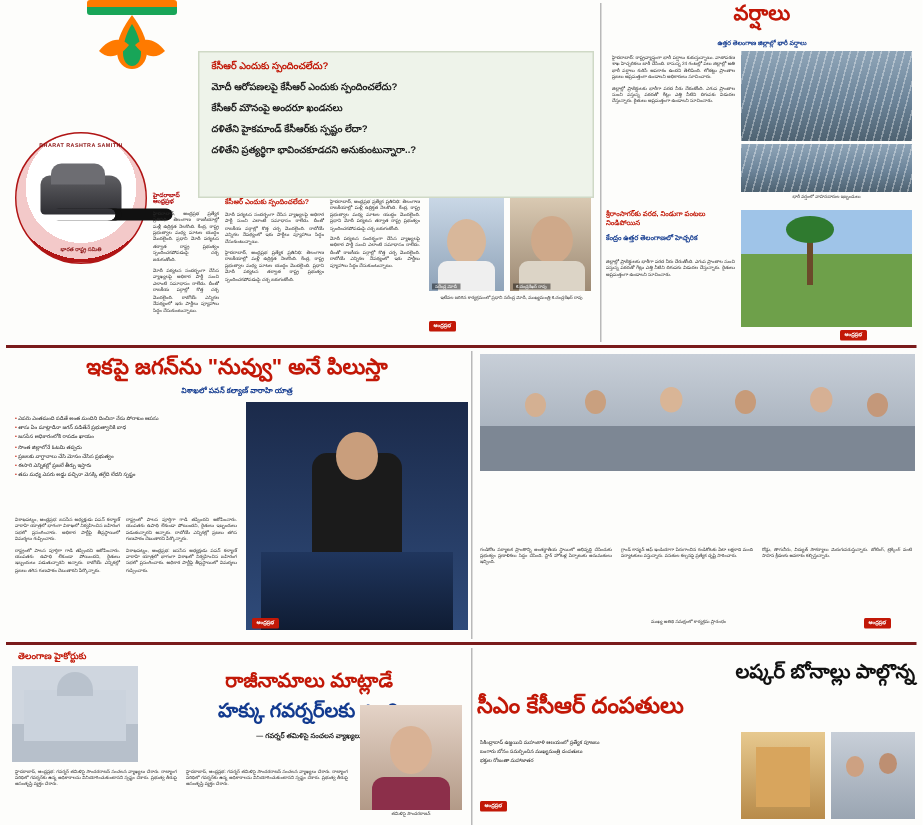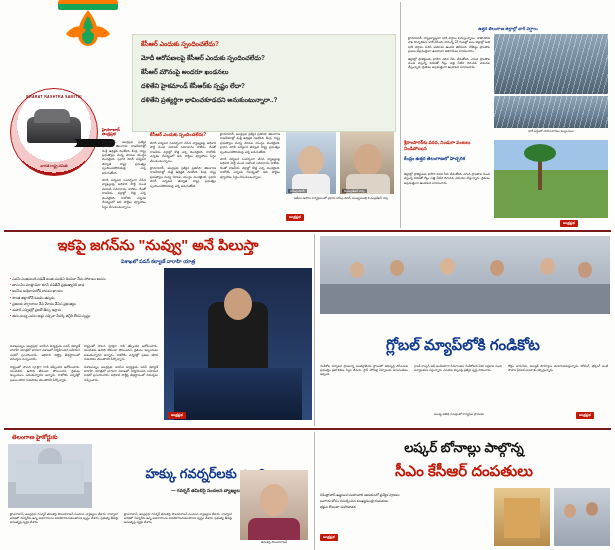--- a/index.html
+++ b/index.html
@@ -57,22 +57,22 @@
   .r2h1{position:absolute;left:318px;top:320px;width:290px;text-align:center;font-size:9px;color:#c21807;font-weight:bold;}
   .r2h2{position:absolute;left:318px;top:336px;width:290px;text-align:center;font-size:15px;color:#123a8f;font-weight:bold;}
 
   
   .b1tag{position:absolute;left:12px;top:434px;font-size:6px;color:#c21807;font-weight:bold;}
   .b1h1{position:absolute;left:96px;top:446px;width:220px;font-size:13px;color:#c21807;font-weight:bold;text-align:center;}
   .b1h2{position:absolute;left:96px;top:466px;width:220px;font-size:13px;color:#123a8f;font-weight:bold;text-align:center;}
   .b1sub{position:absolute;left:96px;top:488px;width:220px;font-size:4.6px;color:#222;text-align:center;font-weight:bold;}
 
   
-  .b2h1{position:absolute;left:318px;top:440px;width:292px;text-align:center;font-size:13px;color:#111;font-weight:bold;}
-  .b2h2{position:absolute;left:318px;top:462px;width:292px;text-align:center;font-size:15px;color:#c21807;font-weight:bold;}
+  .b2h1{position:absolute;left:318px;top:440px;width:292px;text-align:right;font-size:13px;color:#111;font-weight:bold;}
+  .b2h2{position:absolute;left:318px;top:462px;width:292px;font-size:15px;color:#c21807;font-weight:bold;}
 
   .sm{font-size:3px;line-height:4.2px;color:#2b2b2b;text-align:justify;}
 
   
   .ph-rain{background:linear-gradient(#8fa5b8,#6c8499 55%,#4e6271);}
   .ph-rain:after{content:"";position:absolute;inset:0;
     background:repeating-linear-gradient(105deg,rgba(255,255,255,.35) 0 1px,transparent 1px 5px);}
   .ph-field{background:linear-gradient(#9fc4e8 0 38%,#6ea04a 38% 100%);}
   .ph-modi{background:linear-gradient(#c9d7e6,#8fa3b8);}
   .ph-kcr{background:linear-gradient(#d9c9b2,#9d8a74);}
@@ -142,20 +142,21 @@
     <div class="face" style="left:14px;top:12px;width:28px;height:32px;background:#cfa98a;"></div>
     <div style="position:absolute;left:6px;bottom:0;width:44px;height:20px;background:#dcd4c6;border-radius:6px 6px 0 0;"></div>
     <div class="nameplate" style="left:2px;bottom:1px;">కె.చంద్రశేఖర్ రావు</div>
   </div>
   <div class="cap" style="left:286px;top:196px;width:110px;">ఇటీవల జరిగిన కార్యక్రమంలో ప్రధాని నరేంద్ర మోదీ, ముఖ్యమంత్రి కె.చంద్రశేఖర్ రావు</div>
 
   <div class="tag" style="left:286px;top:214px;">ఆంధ్రప్రభ</div>
 
   <div class="rule vrule" style="left:400px;top:2px;height:226px;"></div>
 
+  <div class="wh">వర్షాలు</div>
   <div class="wsub">ఉత్తర తెలంగాణ జిల్లాల్లో భారీ వర్షాలు</div>
 
   <div class="hl body-col" style="left:408px;top:36px;width:82px;">
     <p>హైదరాబాద్: రాష్ట్రవ్యాప్తంగా భారీ వర్షాలు కురుస్తున్నాయి. వాతావరణ శాఖ హెచ్చరికలు జారీ చేసింది. రానున్న 24 గంటల్లో పలు జిల్లాల్లో అతి భారీ వర్షాలు కురిసే అవకాశం ఉందని తెలిపింది. లోతట్టు ప్రాంతాల ప్రజలు అప్రమత్తంగా ఉండాలని అధికారులు సూచించారు.</p>
     <p>జిల్లాల్లో ప్రాజెక్టులకు భారీగా వరద నీరు చేరుతోంది. ఎగువ ప్రాంతాల నుంచి వస్తున్న వరదతో గేట్లు ఎత్తి నీటిని దిగువకు విడుదల చేస్తున్నారు. రైతులు అప్రమత్తంగా ఉండాలని సూచించారు.</p>
   </div>
 
   <div class="photo ph-rain" style="left:494px;top:34px;width:114px;height:60px;"></div>
   <div class="photo ph-rain" style="left:494px;top:96px;width:114px;height:32px;"></div>
   <div class="cap" style="left:494px;top:129px;width:114px;">భారీ వర్షంలో వాహనదారుల ఇబ్బందులు</div>
@@ -209,41 +210,41 @@
   <div class="photo ph-group" style="left:320px;top:236px;width:290px;height:78px;">
     <div style="position:absolute;left:0;bottom:0;width:290px;height:30px;background:#7d8794;"></div>
     <div class="face" style="left:30px;top:26px;width:14px;height:16px;background:#d4b092;"></div>
     <div class="face" style="left:70px;top:24px;width:14px;height:16px;background:#c9a07f;"></div>
     <div class="face" style="left:120px;top:22px;width:15px;height:17px;background:#d9b596;"></div>
     <div class="face" style="left:170px;top:24px;width:14px;height:16px;background:#c79b79;"></div>
     <div class="face" style="left:220px;top:22px;width:15px;height:17px;background:#d6b094;"></div>
     <div class="face" style="left:258px;top:26px;width:14px;height:16px;background:#c4987a;"></div>
   </div>
 
-  <div class="r2h2">గ్లోబల్ మ్యాప్‌లోకి గండికోట</div>
 
   <div class="hl sm" style="left:320px;top:364px;width:88px;">
     <div>గండికోట పర్యాటక ప్రాంతాన్ని అంతర్జాతీయ స్థాయిలో అభివృద్ధి చేసేందుకు ప్రభుత్వం ప్రణాళికలు సిద్ధం చేసింది. స్టార్ హోటళ్ల ఏర్పాటుకు అనుమతులు ఇచ్చింది.</div>
   </div>
   <div class="hl sm" style="left:414px;top:364px;width:88px;">
     <div>గ్రాండ్ కాన్యన్ ఆఫ్ ఇండియాగా పేరుగాంచిన గండికోటకు ఏటా లక్షలాది మంది పర్యాటకులు వస్తున్నారు. వసతుల కల్పనపై ప్రత్యేక దృష్టి సారించారు.</div>
   </div>
   <div class="hl sm" style="left:508px;top:364px;width:100px;">
     <div>రోడ్లు, తాగునీరు, విద్యుత్ సౌకర్యాలు మెరుగుపరుస్తున్నారు. బోటింగ్, ట్రెక్కింగ్ వంటి సాహస క్రీడలకు అవకాశం కల్పిస్తున్నారు.</div>
   </div>
   <div class="cap" style="left:414px;top:412px;width:90px;">ముఖ్య అతిథి సమక్షంలో కార్యక్రమ ప్రారంభం</div>
   <div class="tag" style="left:576px;top:412px;">ఆంధ్రప్రభ</div>
 
   <div class="rule hrule thick" style="left:4px;top:428px;width:607px;"></div>
 
   <div class="b1tag">తెలంగాణ హైకోర్టుకు</div>
   <div class="photo ph-court" style="left:8px;top:444px;width:84px;height:64px;">
     <div style="position:absolute;left:8px;top:16px;width:68px;height:34px;background:#cbd3dd;"></div>
     <div style="position:absolute;left:30px;top:4px;width:24px;height:16px;background:#b9c2cd;border-radius:12px 12px 0 0;"></div>
   </div>
+  <div class="b1h1">రాజీనామాలు మాట్లాడే</div>
   <div class="b1h2">హక్కు గవర్నర్‌లకు ఉంది</div>
   <div class="b1sub">— గవర్నర్ తమిళిసై సంచలన వ్యాఖ్యలు</div>
 
   <div class="photo ph-lady" style="left:240px;top:470px;width:68px;height:70px;">
     <div class="face" style="left:20px;top:14px;width:28px;height:32px;background:#d9b295;"></div>
     <div style="position:absolute;left:8px;bottom:0;width:52px;height:22px;background:#8c2f4a;border-radius:8px 8px 0 0;"></div>
   </div>
 
   <div class="hl sm" style="left:10px;top:512px;width:108px;">
     <div>హైదరాబాద్, ఆంధ్రప్రభ: గవర్నర్ తమిళిసై సౌందరరాజన్ సంచలన వ్యాఖ్యలు చేశారు. రాజ్యాంగ పరిధిలో గవర్నర్‌కు ఉన్న అధికారాలను వినియోగించుకుంటానని స్పష్టం చేశారు. ప్రభుత్వ తీరుపై అసంతృప్తి వ్యక్తం చేశారు.</div>

